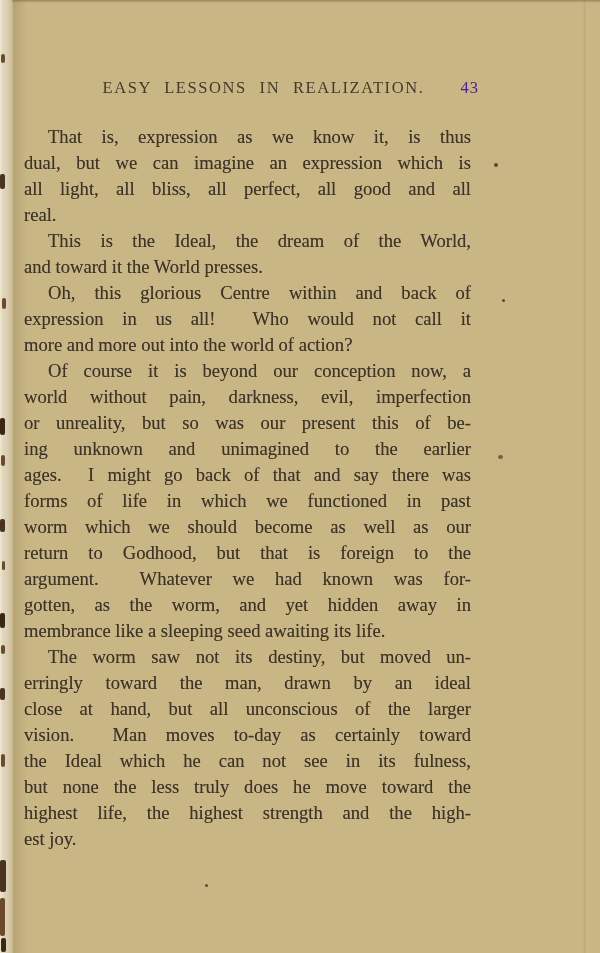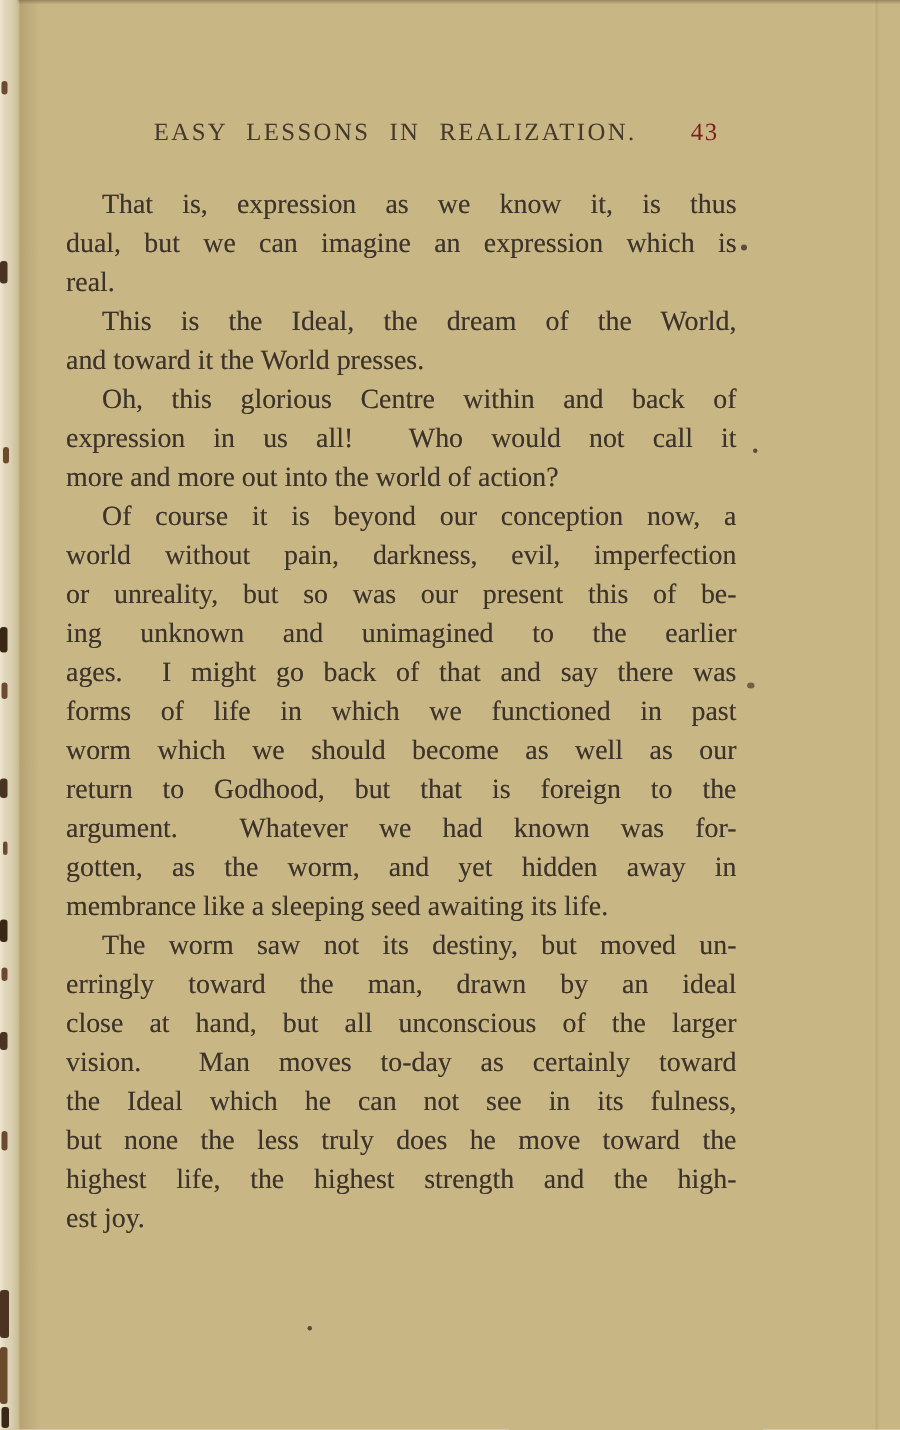--- a/index.html
+++ b/index.html
@@ -76,26 +76,26 @@
     letter-spacing: 1.6px;
     word-spacing: 7px;
     color: #443a2c;
   }
   .running-page-number {
     position: absolute;
     right: 8px;
     top: 0;
     font-size: 16.5px;
     letter-spacing: 1px;
-    color: #7f1d1d;
+    color: #4c1d95;
   }
   
   .page-text {
     position: absolute;
-    left: 44px;
+    left: 24px;
     top: 124px;
     width: 447px;
     font-size: 18.6px;
     line-height: 26px;
     color: #3c332a;
     text-shadow: 0 0 0.4px rgba(60,50,40,0.5);
   }
   .para {
     margin: 0;
   }
@@ -138,20 +138,21 @@
 
   <div class="running-head">
     <span class="running-title">EASY LESSONS IN REALIZATION.</span>
     <span class="running-page-number">43</span>
   </div>
 
   <div class="page-text">
       <div class="para">
         <div class="line first">That is, expression as we know it, is thus</div>
         <div class="line">dual, but we can imagine an expression which is</div>
+        <div class="line">all light, all bliss, all perfect, all good and all</div>
         <div class="line last">real.</div>
       </div>
       <div class="para">
         <div class="line first">This is the Ideal, the dream of the World,</div>
         <div class="line last">and toward it the World presses.</div>
       </div>
       <div class="para">
         <div class="line first">Oh, this glorious Centre within and back of</div>
         <div class="line">expression in us all!  Who would not call it</div>
         <div class="line last">more and more out into the world of action?</div>

